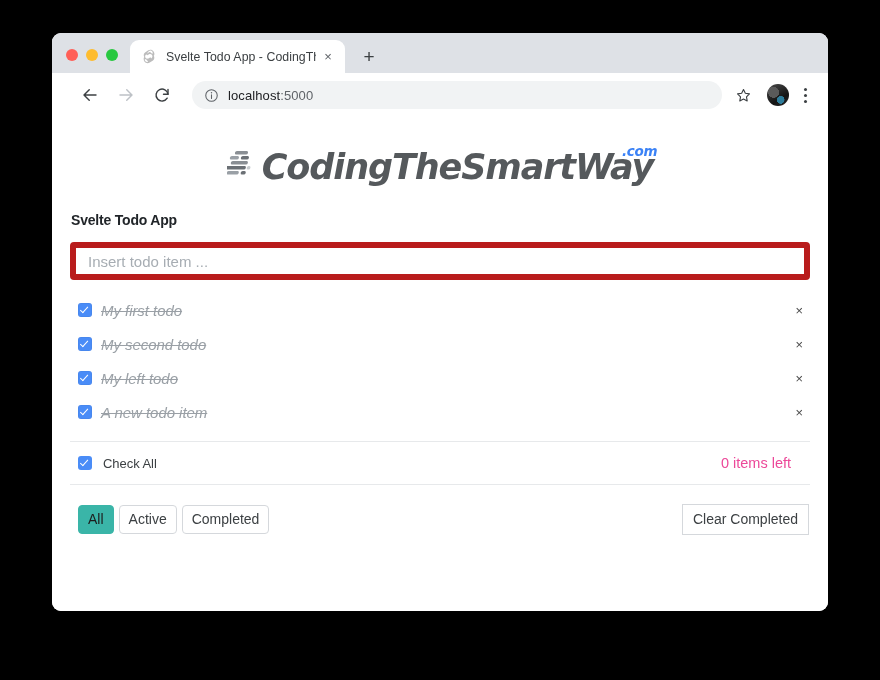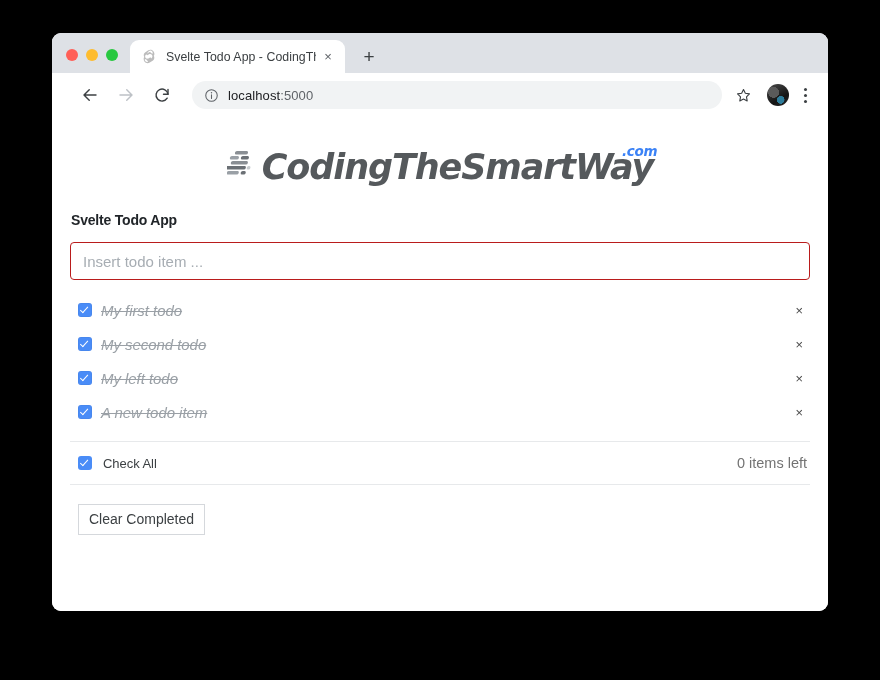--- a/index.html
+++ b/index.html
@@ -247,21 +247,21 @@
     padding-left: 1px;
     letter-spacing: -0.2px;
   }
 
   
   #new-todo-input {
     display: block;
     width: 100%;
     box-sizing: border-box;
     height: 38px;
-    border: 1px solid #b91c1c;
+    border: 6px solid #b91c1c;
     border-radius: 4px;
     padding: 0 12px;
     font-size: 15px;
     color: #495057;
     font-family: "Liberation Sans", sans-serif;
     background: #ffffff;
     outline: none;
     margin-bottom: 13px;
   }
   #new-todo-input::placeholder { color: #a7adb3; }
@@ -356,22 +356,22 @@
   #check-all-label {
     flex: 1 1 auto;
     font-size: 13px;
     color: #3c4043;
     letter-spacing: -0.05px;
     cursor: pointer;
   }
   #items-left {
     flex: none;
     font-size: 14.5px;
-    color: #737373;
-    margin-right: 2px;
+    color: #ec4899;
+    margin-right: 18px;
   }
 
   
   #footer-actions {
     display: flex;
     align-items: center;
     justify-content: space-between;
     margin-top: 19px;
     padding: 0 1px 0 8px;
   }
@@ -530,18 +530,23 @@
 
       </ul>
 
       <div id="check-all-row">
         <span id="check-all-box"></span>
         <span id="check-all-label">Check All</span>
         <span id="items-left">0 items left</span>
       </div>
 
       <div id="footer-actions">
+        <div id="filter-group">
+          <button class="filter-button is-active">All</button>
+          <button class="filter-button">Active</button>
+          <button class="filter-button">Completed</button>
+        </div>
         <button id="clear-completed-button">Clear Completed</button>
       </div>
 
     </div>
   </div>
 </div>
 
 </body></html>

